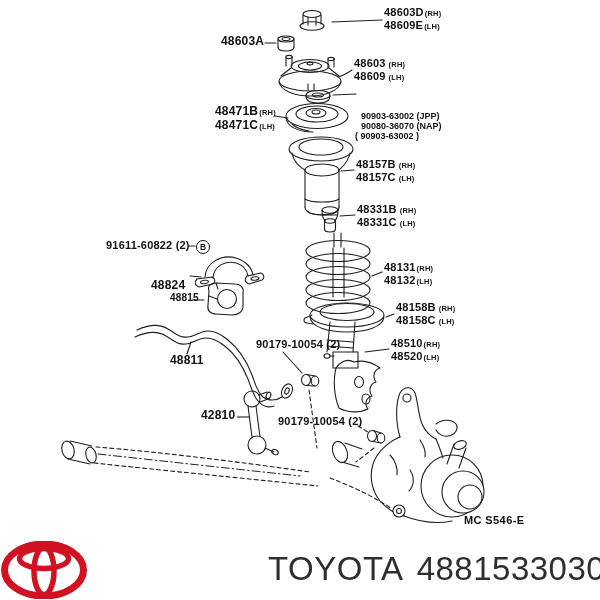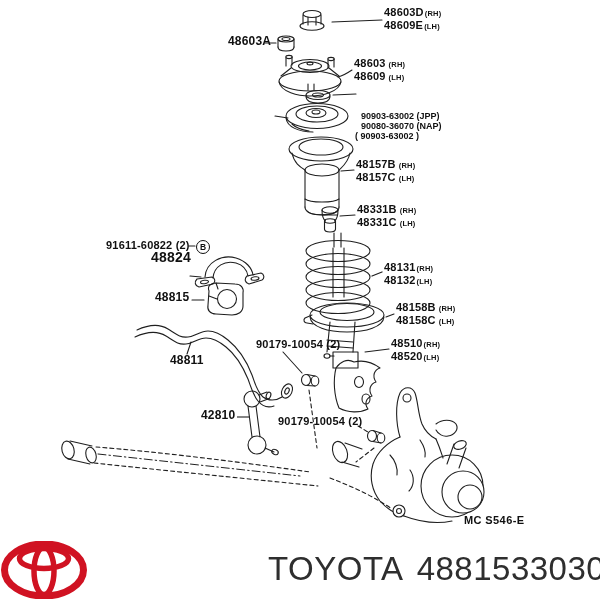--- a/index.html
+++ b/index.html
@@ -235,56 +235,60 @@
       <path d="M420,440 C424,446 426,452 425,457"></path>
       <path d="M436,439 C440,448 442,455 443,458"></path>
     </g>
   </svg>
 
   <div class="lbl" style="left:384px;top:7px">
     <div><span>48603D</span><span class="suf">(RH)</span></div>
     <div><span>48609E</span><span class="suf">(LH)</span></div>
   </div>
 
-  <div class="lbl" style="left:228px;top:36px;font-size:12px">
+  <div class="lbl" style="left:221px;top:36px;font-size:12px">
     <span>48603A</span>
   </div>
 
   <div class="lbl sp" style="left:354px;top:58px">
     <div><span>48603</span><span class="suf">(RH)</span></div>
     <div><span>48609</span><span class="suf">(LH)</span></div>
   </div>
 
   <div class="lbl fine" style="left:361px;top:82px">
     <div>90903-63002 (JPP)</div>
     <div>90080-36070 (NAP)</div>
     <div class="r3">( 90903-63002 )</div>
   </div>
 
+  <div class="lbl" style="left:215px;top:105px;font-size:12px;line-height:13px">
+    <div><span>48471B</span><span class="suf">(RH)</span></div>
+    <div><span>48471C</span><span class="suf">(LH)</span></div>
+  </div>
 
   <div class="lbl sp" style="left:356px;top:159px">
     <div><span>48157B</span><span class="suf">(RH)</span></div>
     <div><span>48157C</span><span class="suf">(LH)</span></div>
   </div>
 
   <div class="lbl sp" style="left:357px;top:204px">
     <div><span>48331B</span><span class="suf">(RH)</span></div>
     <div><span>48331C</span><span class="suf">(LH)</span></div>
   </div>
 
   <div class="lbl" style="left:106px;top:240px">
     <span>91611-60822 (2)</span>
   </div>
   <div class="refB" style="left:196px;top:240px">B</div>
 
-  <div class="lbl" style="left:151px;top:252px;font-size:14px">
+  <div class="lbl" style="left:151px;top:280px;font-size:12px">
     <span>48824</span>
   </div>
 
-  <div class="lbl" style="left:155px;top:292px;font-size:12px">
+  <div class="lbl" style="left:170px;top:292px;font-size:10px">
     <span>48815</span>
   </div>
 
   <div class="lbl" style="left:384px;top:262px">
     <div><span>48131</span><span class="suf">(RH)</span></div>
     <div><span>48132</span><span class="suf">(LH)</span></div>
   </div>
 
   <div class="lbl sp" style="left:396px;top:302px">
     <div><span>48158B</span><span class="suf">(RH)</span></div>

